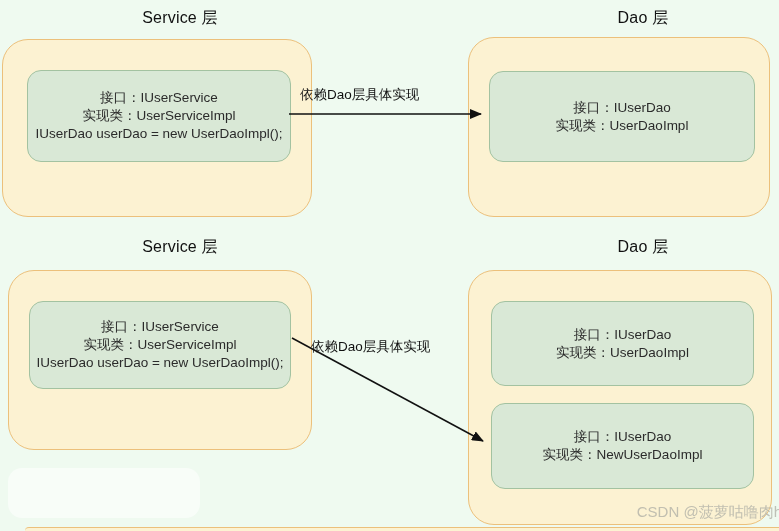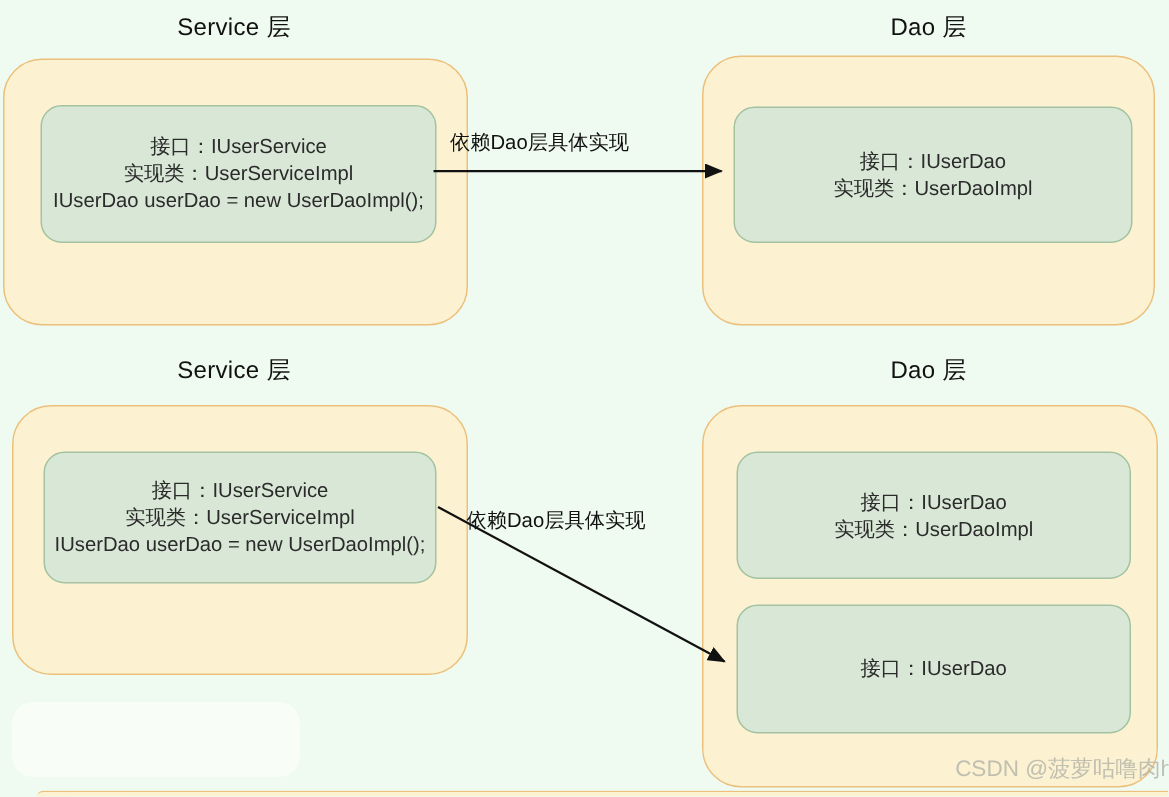--- a/index.html
+++ b/index.html
@@ -20,20 +20,21 @@
     background:var(--background);
     font-family:"Liberation Sans","DejaVu Sans",sans-serif;
     color:var(--text);
   }
   .layer-title{
     position:absolute;
     text-align:center;
     font-size:16px;
     color:#111;
     letter-spacing:0.2px;
+    margin-left:24px;
   }
   .container-box{
     position:absolute;
     background:var(--container-fill);
     border:1.5px solid var(--container-border);
     border-radius:26px;
   }
   .node-box{
     position:absolute;
     background:var(--node-fill);
@@ -131,20 +132,21 @@
   </div>
 </div>
 
 <div class="container-box" style="left:468px;top:270px;width:304px;height:255px;">
   <div class="node-box" style="left:22px;top:30px;width:263px;height:85px;">
     <div class="node-line">接口：IUserDao</div>
     <div class="node-line">实现类：UserDaoImpl</div>
   </div>
   <div class="node-box" style="left:22px;top:132px;width:263px;height:86px;">
     <div class="node-line">接口：IUserDao</div>
+    <div class="node-line">实现类：NewUserDaoImpl</div>
   </div>
 </div>
 
 <div class="arrow-label" style="left:311px;width:180px;top:338px;">依赖Dao层具体实现</div>
 
 <svg id="arrow-overlay" width="779" height="531" viewBox="0 0 779 531">
   <defs>
     <marker id="ah" markerUnits="userSpaceOnUse" markerWidth="12" markerHeight="10" refX="11" refY="5" orient="auto">
       <path class="arrow-head" d="M0,0 L12,5 L0,10 Z"></path>
     </marker>

